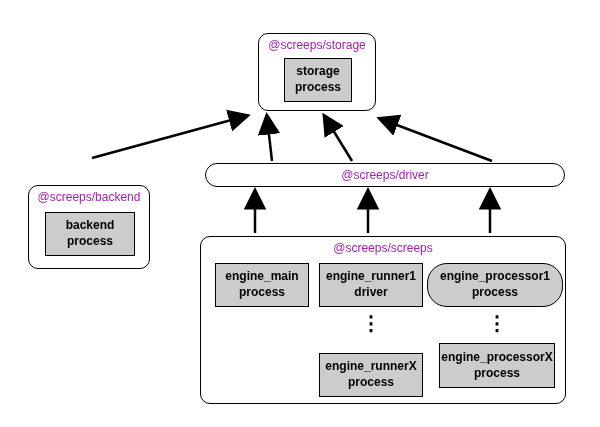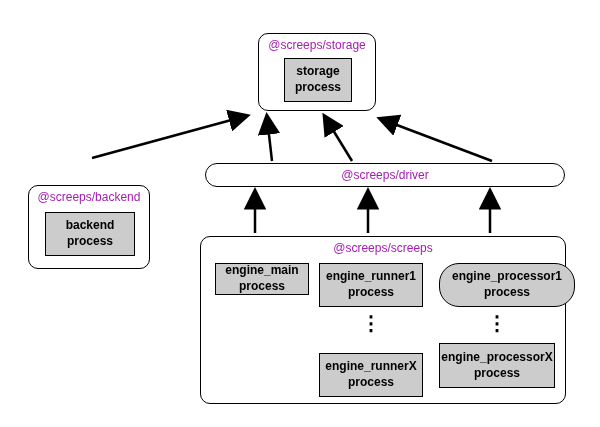--- a/index.html
+++ b/index.html
@@ -85,29 +85,29 @@
     <div class="process-box" style="left:16px; top:26px; width:90px; height:44px;">backend process</div>
   </div>
 
   <div class="container-node pill" style="left:205px; top:163px; width:360px; height:24px;">
     <span class="container-label">@screeps/driver</span>
   </div>
 
   <div class="container-node" style="left:200px; top:236px; width:366px; height:168px;">
     <span class="container-label">@screeps/screeps</span>
 
-    <div class="process-box" style="left:14px; top:26px; width:94px; height:32px;">engine_main process</div>
+    <div class="process-box" style="left:14px; top:26px; width:94px; height:44px;">engine_main process</div>
 
-    <div class="process-box" style="left:118px; top:26px; width:104px; height:44px;">engine_runner1 process</div>
+    <div class="process-box" style="left:118px; top:26px; width:104px; height:44px;">engine_runner1 driver</div>
 
     <div class="dots" style="left:160px; top:76px; width:20px;">⋮</div>
 
     <div class="process-box" style="left:118px; top:116px; width:104px; height:44px;">engine_runnerX process</div>
 
-    <div class="process-box" style="left:238px; top:26px; width:136px; height:44px;border-radius:20px;">engine_processor1 process</div>
+    <div class="process-box" style="left:226px; top:26px; width:136px; height:44px;border-radius:20px;">engine_processor1 process</div>
 
     <div class="dots" style="left:286px; top:76px; width:20px;">⋮</div>
 
     <div class="process-box" style="left:238px; top:106px; width:116px; height:45px;">engine_processorX process</div>
   </div>
 
   <svg class="arrow-layer" viewBox="0 0 600 427" xmlns="http://www.w3.org/2000/svg">
     <defs>
       <marker id="ah" markerWidth="9" markerHeight="9" refX="7" refY="4.5" orient="auto">
         <path d="M0,0 L9,4.5 L0,9 z" fill="#000000"></path>

